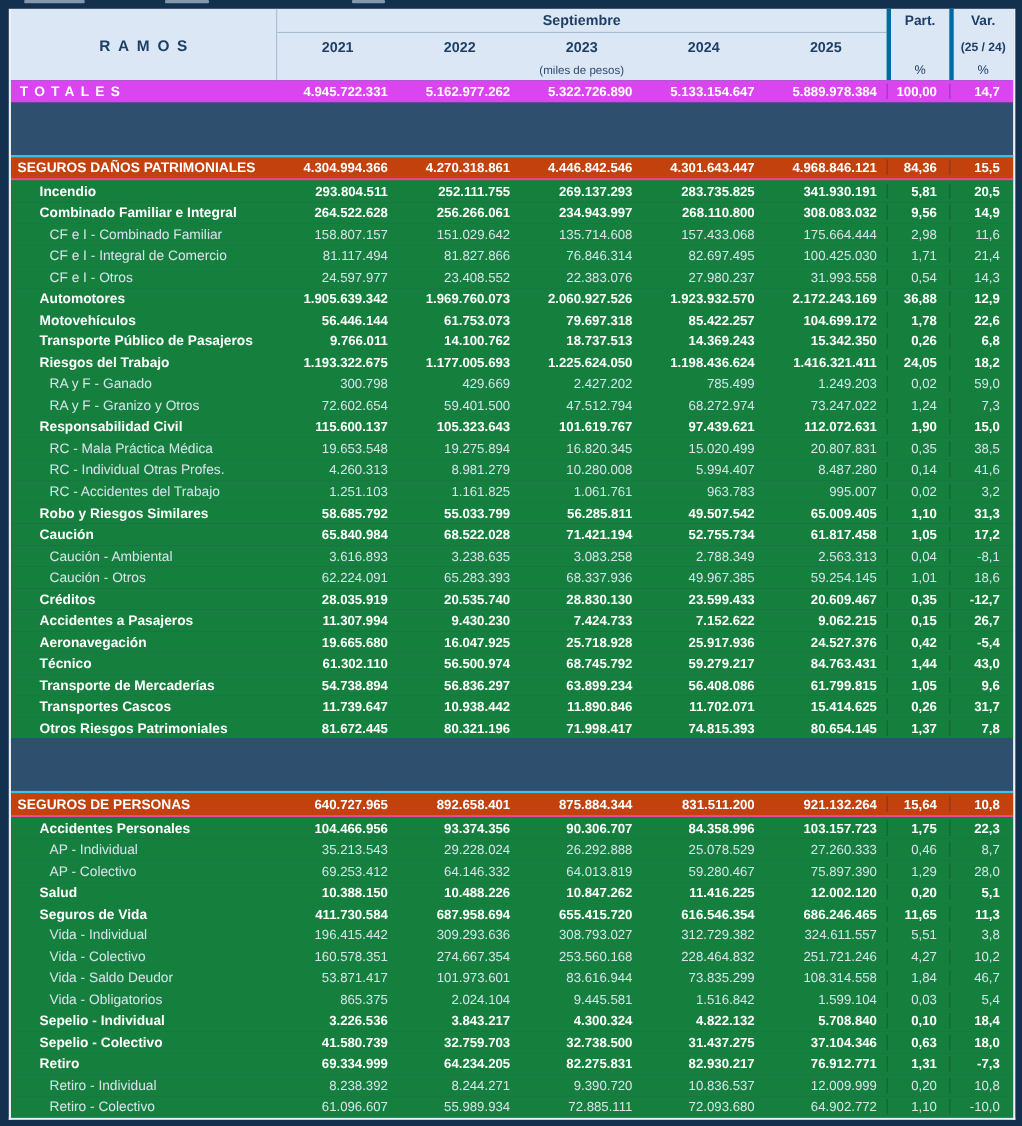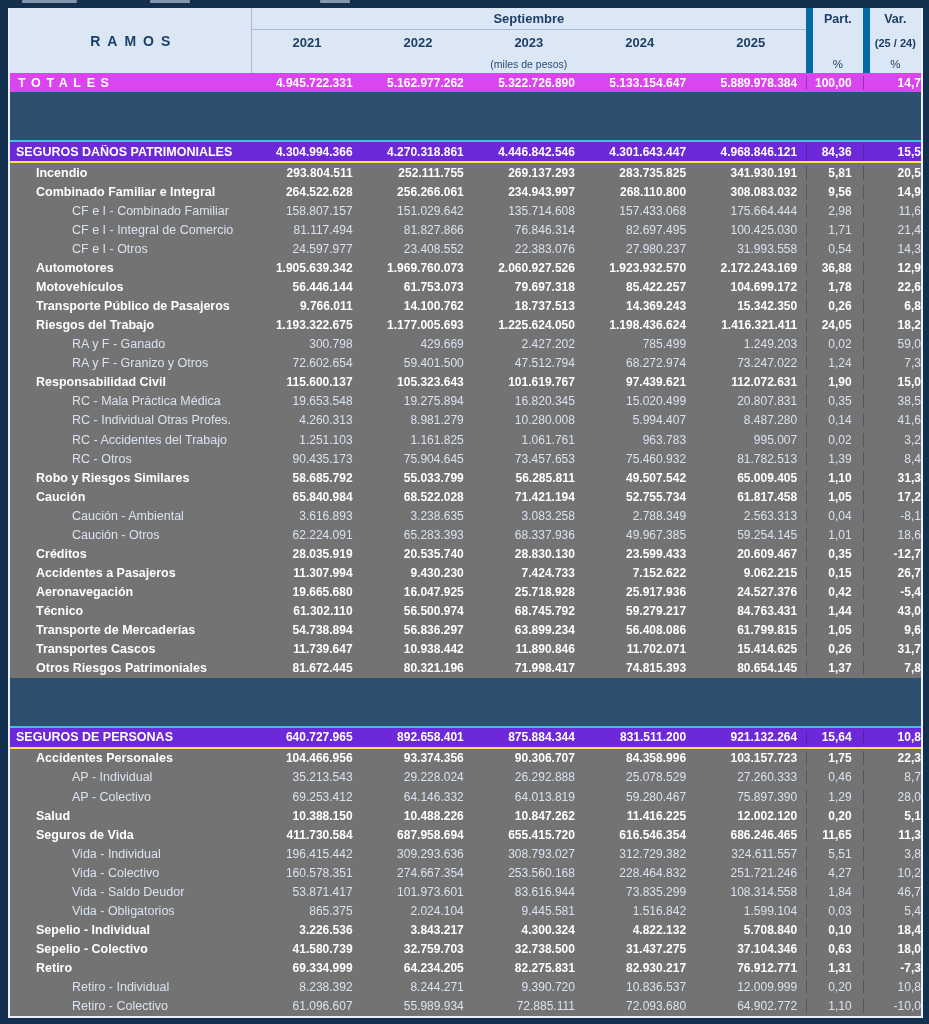--- a/index.html
+++ b/index.html
@@ -39,52 +39,52 @@
   .h-period {
     flex: 0 0 22px; display: flex; align-items: center; justify-content: center;
     font-size: 13px; border-bottom: 1px solid #a9bad3;
   }
   .h-years { flex: 0 0 25px; display: flex; align-items: center; }
   .h-year { flex: 1; text-align: center; font-size: 13px; }
   .h-unit {
     flex: 1; display: flex; align-items: center; justify-content: center;
     font-size: 10.5px; font-weight: normal; color: #2c4a70;
   }
-  .h-part, .h-var { display: flex; flex-direction: column; border-left: 7px solid #0369a1; }
+  .h-part, .h-var { display: flex; flex-direction: column; border-left: 4px solid #0369a1; }
   .h-part { width: 6.2%; } .h-var { width: 6.4%; }
   .h-col-label { flex: 0 0 22px; display: flex; align-items: center; justify-content: center; font-size: 12.5px; }
   .h-col-sub { flex: 0 0 25px; display: flex; align-items: center; justify-content: center; font-size: 11px; text-align: right; }
   .h-col-unit { flex: 1; display: flex; align-items: center; justify-content: center; font-size: 11.5px; font-weight: normal; }
 
   
   .tbody { flex: 1; display: flex; flex-direction: column; }
   .row {
     flex: 1; display: grid;
     grid-template-columns: 26.4% 12.2% 12.2% 12.2% 12.2% 12.2% 6.2% 6.4%;
     align-items: center;
-    background: #737373;
+    background: #15803d;
     font-size: 12px;
   }
   .row .cell { white-space: nowrap; overflow: hidden; }
   .row .label { text-align: left; font-size: 12.5px; }
   .row .num  { text-align: right; padding-right: 9px; }
   .row .part { padding-right: 11px; border-left: 1px solid rgba(13,33,56,.35); }
-  .row .var  { padding-right: 0;  border-left: 1px solid rgba(13,33,56,.35); }
+  .row .var  { padding-right: 12px;  border-left: 1px solid rgba(13,33,56,.35); }
 
   .row.total   { background: #d946ef; color: #ffffff; font-weight: bold; }
   .row.total .label { padding-left: 8px; letter-spacing: .45em; }
   .row.section {
-    background: #6d28d9; color: #ffffff; font-weight: bold;
-    border-top: 2px solid #3cc3e8; border-bottom: 2px solid #fde047; margin-top: 48px;
+    background: #c2410c; color: #ffffff; font-weight: bold;
+    border-top: 2px solid #3cc3e8; border-bottom: 2px solid #ec4899; margin-top: 48px;
   }
   .row.section .label { padding-left: 6px; }
   .row.main { color: #ffffff; font-weight: bold; }
   .row.main .label { padding-left: 26px; }
   .row.sub  { color: #d9e3ef; font-weight: normal; }
-  .row.sub .label { padding-left: 62px; }
+  .row.sub .label { padding-left: 35px; }
 </style>
 </head>
 <body>
 
 <div class="top-strip">
   <div class="mark m1"></div>
   <div class="mark m2"></div>
   <div class="mark m3"></div>
 </div>
 
@@ -282,30 +282,20 @@
       <div class="row sub">
         <div class="cell label">RC - Accidentes del Trabajo</div>
         <div class="cell num">1.251.103</div>
         <div class="cell num">1.161.825</div>
         <div class="cell num">1.061.761</div>
         <div class="cell num">963.783</div>
         <div class="cell num">995.007</div>
         <div class="cell num part">0,02</div>
         <div class="cell num var">3,2</div>
       </div>
-      <div class="row sub">
-        <div class="cell label">RC - Otros</div>
-        <div class="cell num">90.435.173</div>
-        <div class="cell num">75.904.645</div>
-        <div class="cell num">73.457.653</div>
-        <div class="cell num">75.460.932</div>
-        <div class="cell num">81.782.513</div>
-        <div class="cell num part">1,39</div>
-        <div class="cell num var">8,4</div>
-      </div>
       <div class="row main">
         <div class="cell label">Robo y Riesgos Similares</div>
         <div class="cell num">58.685.792</div>
         <div class="cell num">55.033.799</div>
         <div class="cell num">56.285.811</div>
         <div class="cell num">49.507.542</div>
         <div class="cell num">65.009.405</div>
         <div class="cell num part">1,10</div>
         <div class="cell num var">31,3</div>
       </div>

